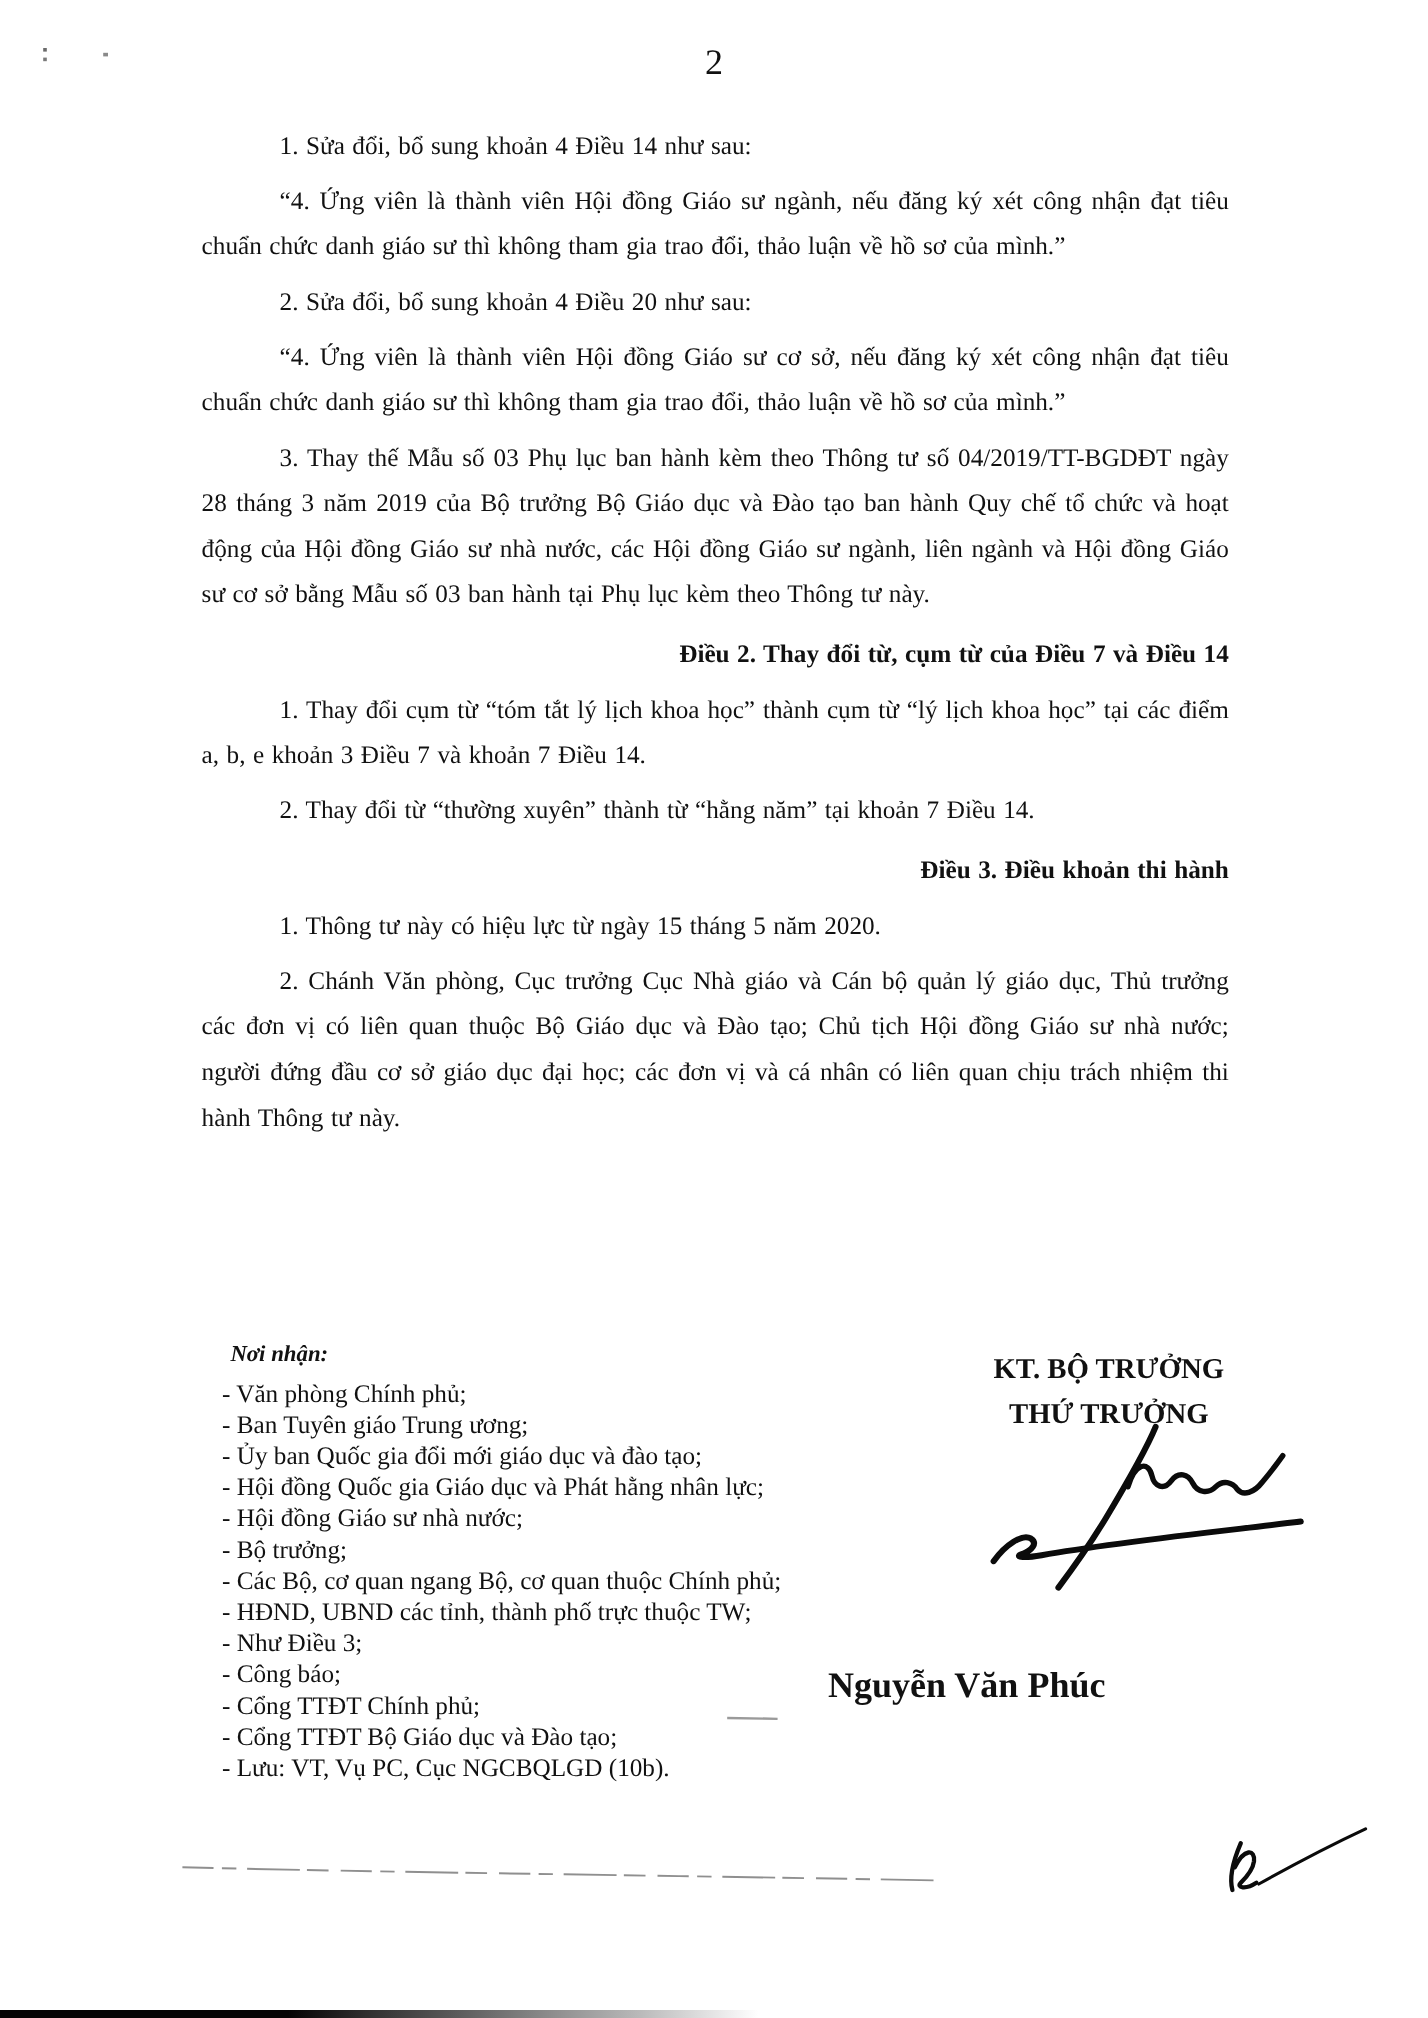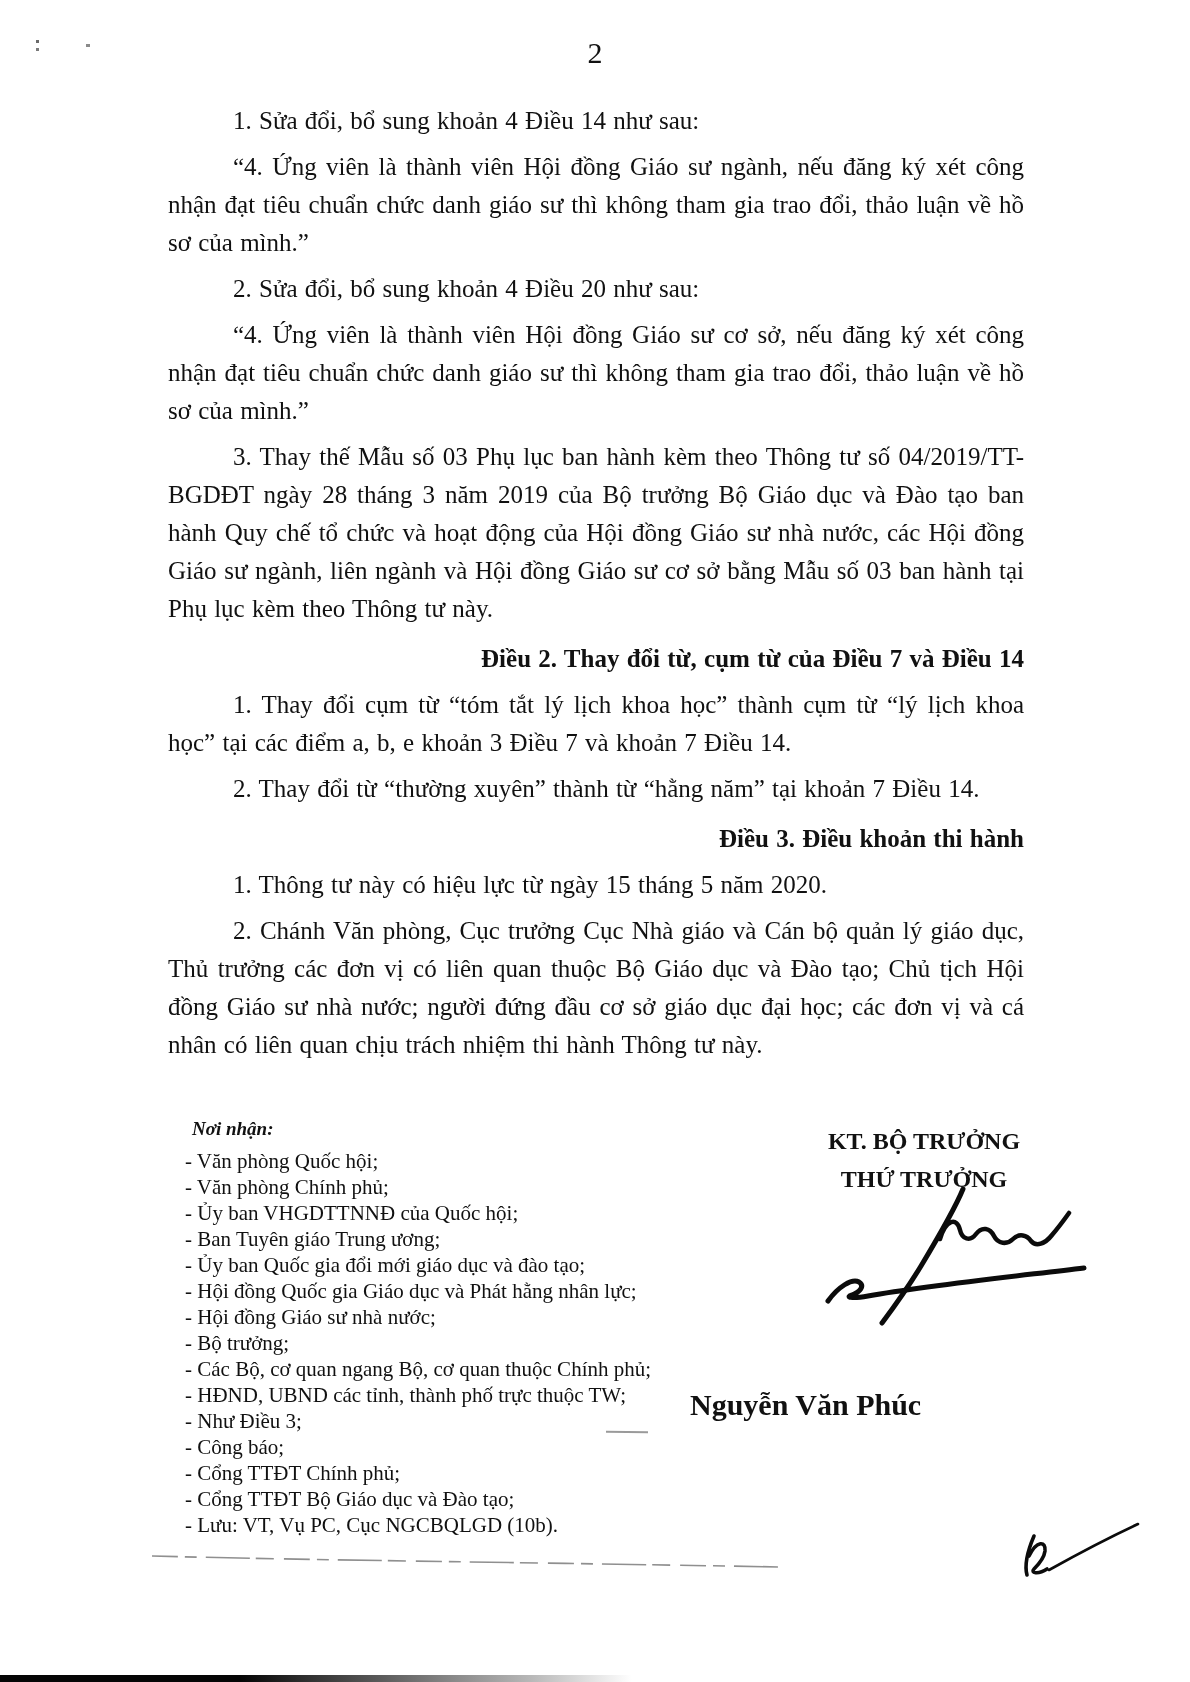--- a/index.html
+++ b/index.html
@@ -42,21 +42,21 @@
     height: 3px;
     background: #8a8a8a;
   }
   .content {
     position: absolute;
     left: 168px;
     top: 102px;
     width: 856px;
   }
   .para {
-    font-size: 25px;
+    font-size: 21px;
     line-height: 38px;
     text-align: justify;
     text-indent: 65px;
     margin: 0 0 8px 0;
     word-spacing: 1px;
   }
   .para.heading {
     font-weight: bold;
     text-align: right;
     margin-top: 12px;
@@ -154,23 +154,21 @@
     <p class="para heading">Điều 2. Thay đổi từ, cụm từ của Điều 7 và Điều 14</p>
     <p class="para">1. Thay đổi cụm từ “tóm tắt lý lịch khoa học” thành cụm từ “lý lịch khoa học” tại các điểm a, b, e khoản 3 Điều 7 và khoản 7 Điều 14.</p>
     <p class="para">2. Thay đổi từ “thường xuyên” thành từ “hằng năm” tại khoản 7 Điều 14.</p>
     <p class="para heading">Điều 3. Điều khoản thi hành</p>
     <p class="para">1. Thông tư này có hiệu lực từ ngày 15 tháng 5 năm 2020.</p>
     <p class="para">2. Chánh Văn phòng, Cục trưởng Cục Nhà giáo và Cán bộ quản lý giáo dục, Thủ trưởng các đơn vị có liên quan thuộc Bộ Giáo dục và Đào tạo; Chủ tịch Hội đồng Giáo sư nhà nước; người đứng đầu cơ sở giáo dục đại học; các đơn vị và cá nhân có liên quan chịu trách nhiệm thi hành Thông tư này.</p>
   </div>
 
   <div class="recipients">
     <p class="recipients-label">Nơi nhận:</p>
-    <div class="recipient-item">- Văn phòng Quốc hội;</div>
     <div class="recipient-item">- Văn phòng Chính phủ;</div>
-    <div class="recipient-item">- Ủy ban VHGDTTNNĐ của Quốc hội;</div>
     <div class="recipient-item">- Ban Tuyên giáo Trung ương;</div>
     <div class="recipient-item">- Ủy ban Quốc gia đổi mới giáo dục và đào tạo;</div>
     <div class="recipient-item">- Hội đồng Quốc gia Giáo dục và Phát hằng nhân lực;</div>
     <div class="recipient-item">- Hội đồng Giáo sư nhà nước;</div>
     <div class="recipient-item">- Bộ trưởng;</div>
     <div class="recipient-item">- Các Bộ, cơ quan ngang Bộ, cơ quan thuộc Chính phủ;</div>
     <div class="recipient-item">- HĐND, UBND các tỉnh, thành phố trực thuộc TW;</div>
     <div class="recipient-item">- Như Điều 3;</div>
     <div class="recipient-item">- Công báo;</div>
     <div class="recipient-item">- Cổng TTĐT Chính phủ;</div>

